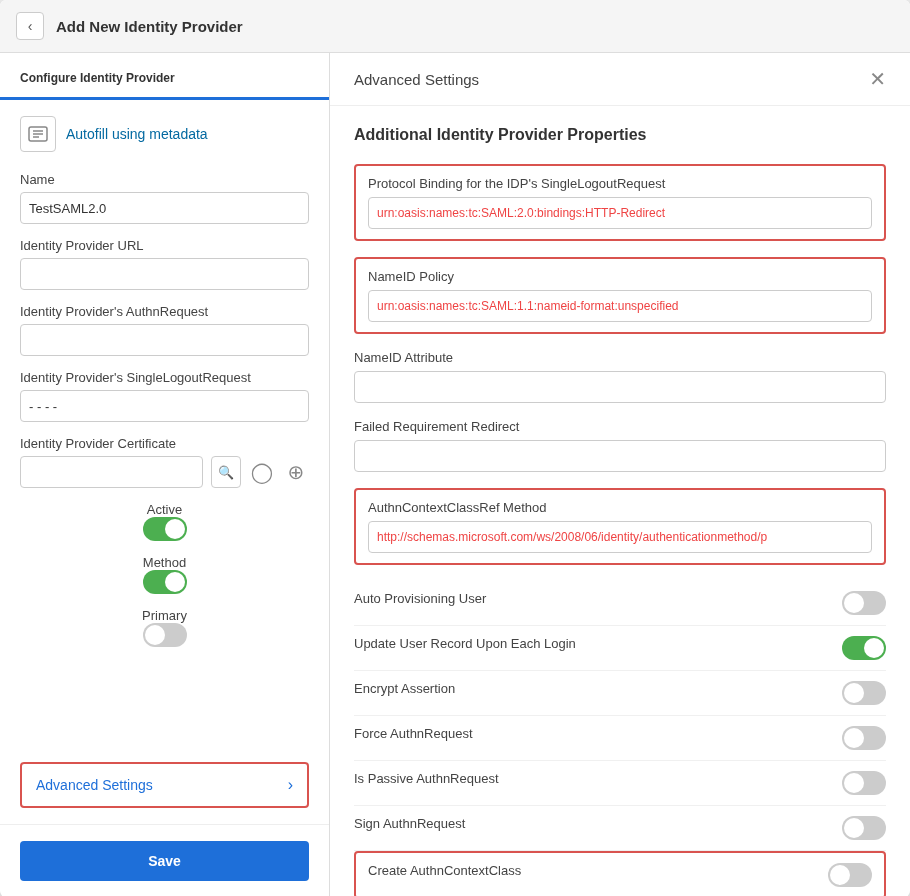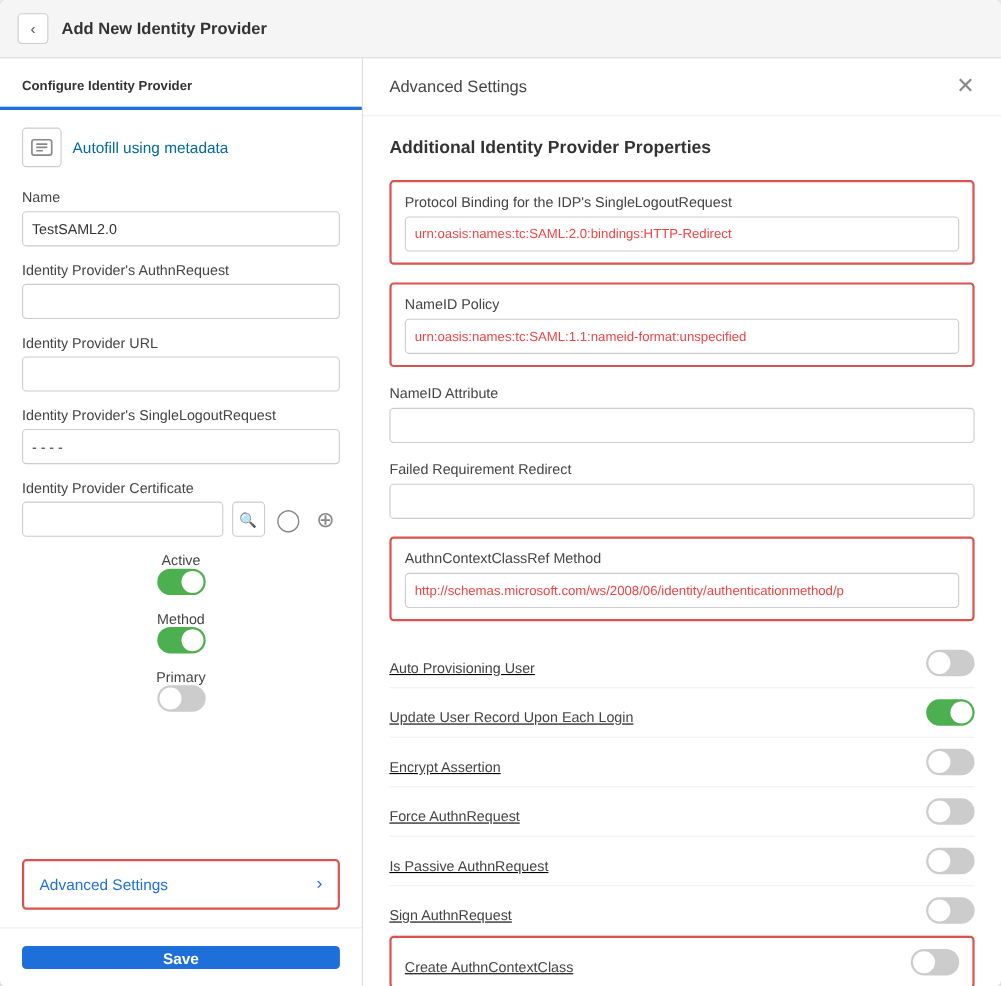--- a/index.html
+++ b/index.html
@@ -185,21 +185,21 @@
     }
     .chevron-right { color: #1e6fd9; font-size: 16px; }
 
     
     .save-section {
       padding: 16px 20px;
       border-top: 1px solid #eee;
     }
     .save-btn {
       width: 100%;
-      height: 21px;
+      height: 40px;
       background: #1e6fd9;
       color: #fff;
       border: none;
       border-radius: 4px;
       font-size: 14px;
       font-weight: 600;
       cursor: pointer;
     }
 
     
@@ -263,25 +263,24 @@
       border: 1px solid #ccc;
       border-radius: 4px;
       padding: 0 8px;
       font-size: 12px;
       color: #ef4444;
       background: #fff;
     }
 
     .rp-toggle-row {
       display: flex;
-      align-items: flex-end;
+      align-items: flex-start;
       justify-content: space-between;
       padding: 10px 0;
       border-bottom: 1px solid #f0f0f0;
-      text-decoration: underline;
     }
     .rp-toggle-label {
       font-size: 13px;
       color: #444;
     }
 
     .rp-toggle-row.highlighted-row {
       border: 2px solid #d9534f;
       border-radius: 4px;
       padding: 10px 12px;
@@ -321,26 +320,26 @@
           </div>
           <span>Autofill using metadata</span>
         </div>
 
         <div class="field-group">
           <div class="field-label">Name</div>
           <input class="field-input" type="text" value="TestSAML2.0" style="">
         </div>
 
         <div class="field-group">
+          <div class="field-label">Identity Provider URL</div>
+          <input class="field-input" type="text" value="" style="">
+        </div>
+
+        <div class="field-group">
           <div class="field-label">Identity Provider's AuthnRequest</div>
-          <input class="field-input" type="text" value="" style="">
-        </div>
-
-        <div class="field-group">
-          <div class="field-label">Identity Provider URL</div>
           <input class="field-input" type="text" value="" style="">
         </div>
 
         <div class="field-group">
           <div class="field-label">Identity Provider's SingleLogoutRequest</div>
           <input class="field-input" type="text" value="- - - -" style="">
         </div>
 
         <div class="field-group">
           <div class="field-label">Identity Provider Certificate</div>

